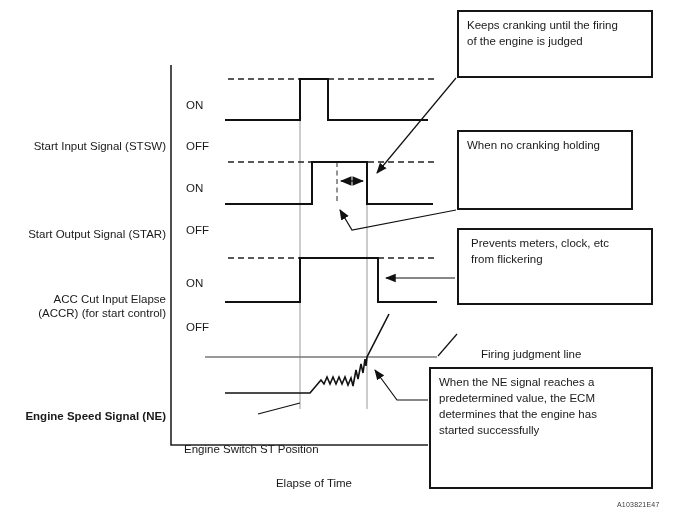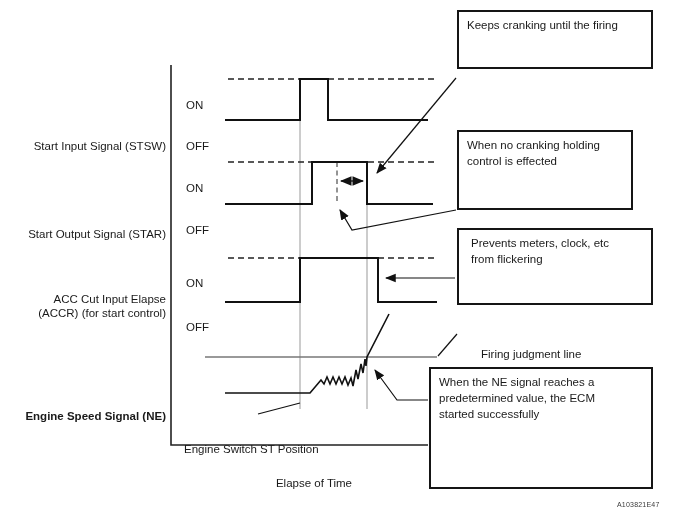--- a/index.html
+++ b/index.html
@@ -76,34 +76,35 @@
     <span>Engine Speed Signal (NE)</span>
   </div>
 
   <div class="txt onoff" style="top:72px;">ON</div>
   <div class="txt onoff" style="top:113px;">OFF</div>
   <div class="txt onoff" style="top:155px;">ON</div>
   <div class="txt onoff" style="top:197px;">OFF</div>
   <div class="txt onoff" style="top:250px;">ON</div>
   <div class="txt onoff" style="top:294px;">OFF</div>
 
-  <div class="callout" style="left:457px;top:10px;width:196px;height:59px;">
+  <div class="callout" style="left:457px;top:10px;width:196px;height:68px;">
     <span>Keeps cranking until the firing</span>
+    <span>of the engine is judged</span>
   </div>
   <div class="callout" style="left:457px;top:130px;width:176px;height:80px;">
     <span>When no cranking holding</span>
-    <span>control is effected</span>
   </div>
   <div class="callout" style="left:457px;top:228px;width:196px;height:77px;padding-left:12px;">
     <span>Prevents meters, clock, etc</span>
     <span>from flickering</span>
   </div>
   <div class="callout" style="left:429px;top:367px;width:224px;height:122px;">
     <span>When the NE signal reaches a</span>
     <span>predetermined value, the ECM</span>
+    <span>determines that the engine has</span>
     <span>started successfully</span>
   </div>
 
   <div class="txt" style="left:461px;top:321px;padding-left:20px;">Firing judgment line</div>
   <div class="txt" style="left:184px;top:416px;">Engine Switch ST Position</div>
   <div class="txt axis-caption" style="left:239px;top:450px;width:150px;">Elapse of Time</div>
   <div class="fig-code" style="left:617px;top:501px;">A103821E47</div>
 
 </div>
 

